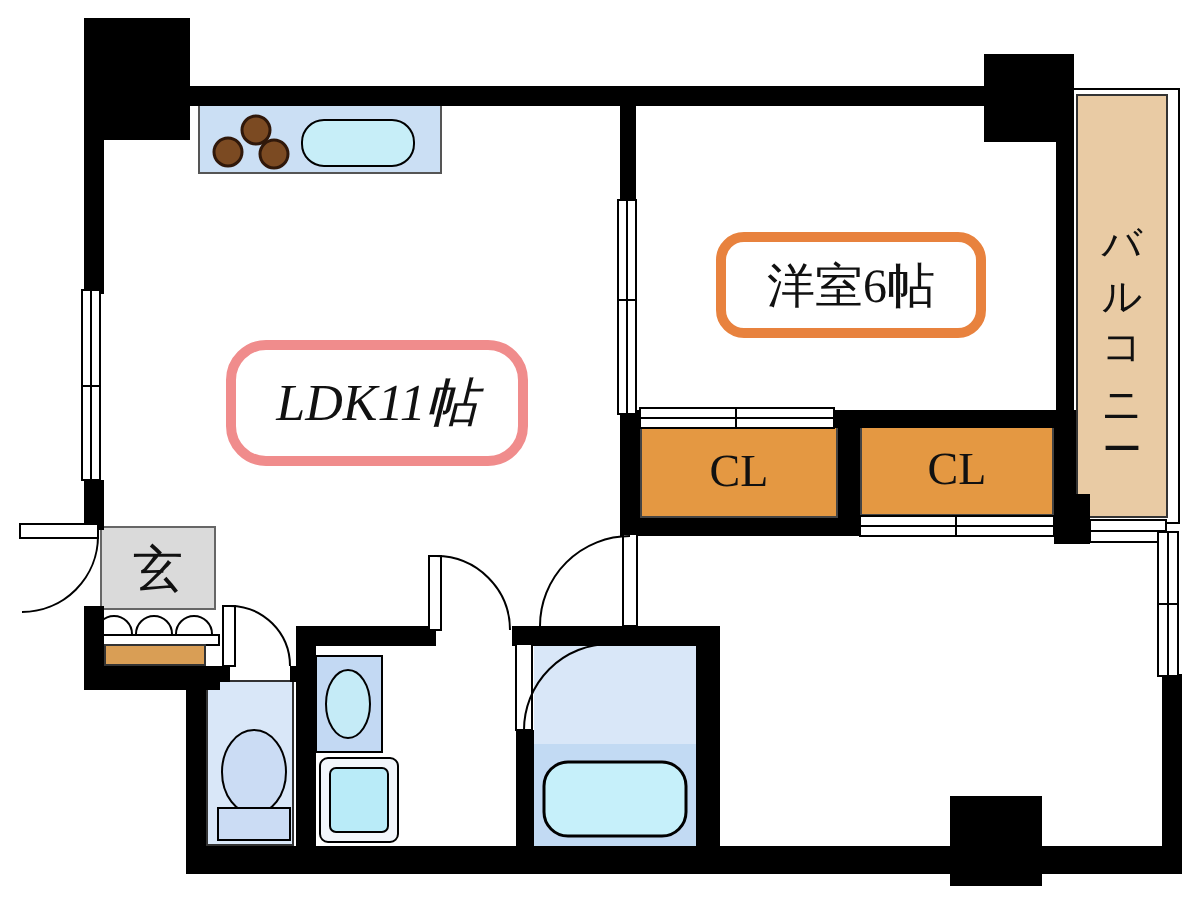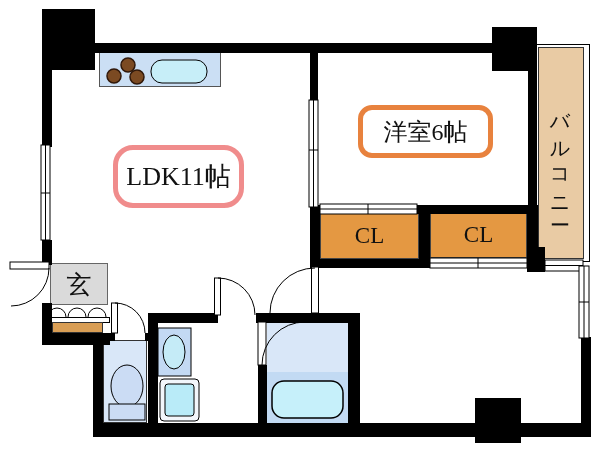--- a/index.html
+++ b/index.html
@@ -146,23 +146,23 @@
       <rect x="158" y="328" width="33" height="48" fill="#C3D9F3"></rect>
       <ellipse cx="174" cy="352" rx="11" ry="17" fill="#C5EBF7"></ellipse>
     </g>
     <g stroke="#000" stroke-width="1">
       <rect x="160" y="379" width="39" height="42" rx="4" fill="#F2F6FB"></rect>
       <rect x="165" y="384" width="29" height="32" rx="3" fill="#B9EBF8"></rect>
     </g>
     <rect x="272" y="381" width="71" height="37" rx="12" fill="#C6F0FA" stroke="#000" stroke-width="1.5"></rect>
   </svg>
 
-  <div class="room-label lbl-ldk" style="left:113px;top:145px;width:131px;height:63px;">
+  <div class="room-label lbl-ldk" style="left:113px;top:170px;width:151px;height:63px;font-style:italic;">
     <span>LDK11帖</span>
   </div>
-  <div class="room-label lbl-orange" style="left:358px;top:105px;width:135px;height:53px;border-radius:14px;">
+  <div class="room-label lbl-orange" style="left:358px;top:116px;width:135px;height:53px;border-radius:14px;">
     <span>洋室6帖</span>
   </div>
   <div class="balcony-label" style="left:538px;top:75px;width:46px;height:168px;">
     <span>バルコニー</span>
   </div>
 
 </div>
 
 </body></html>

